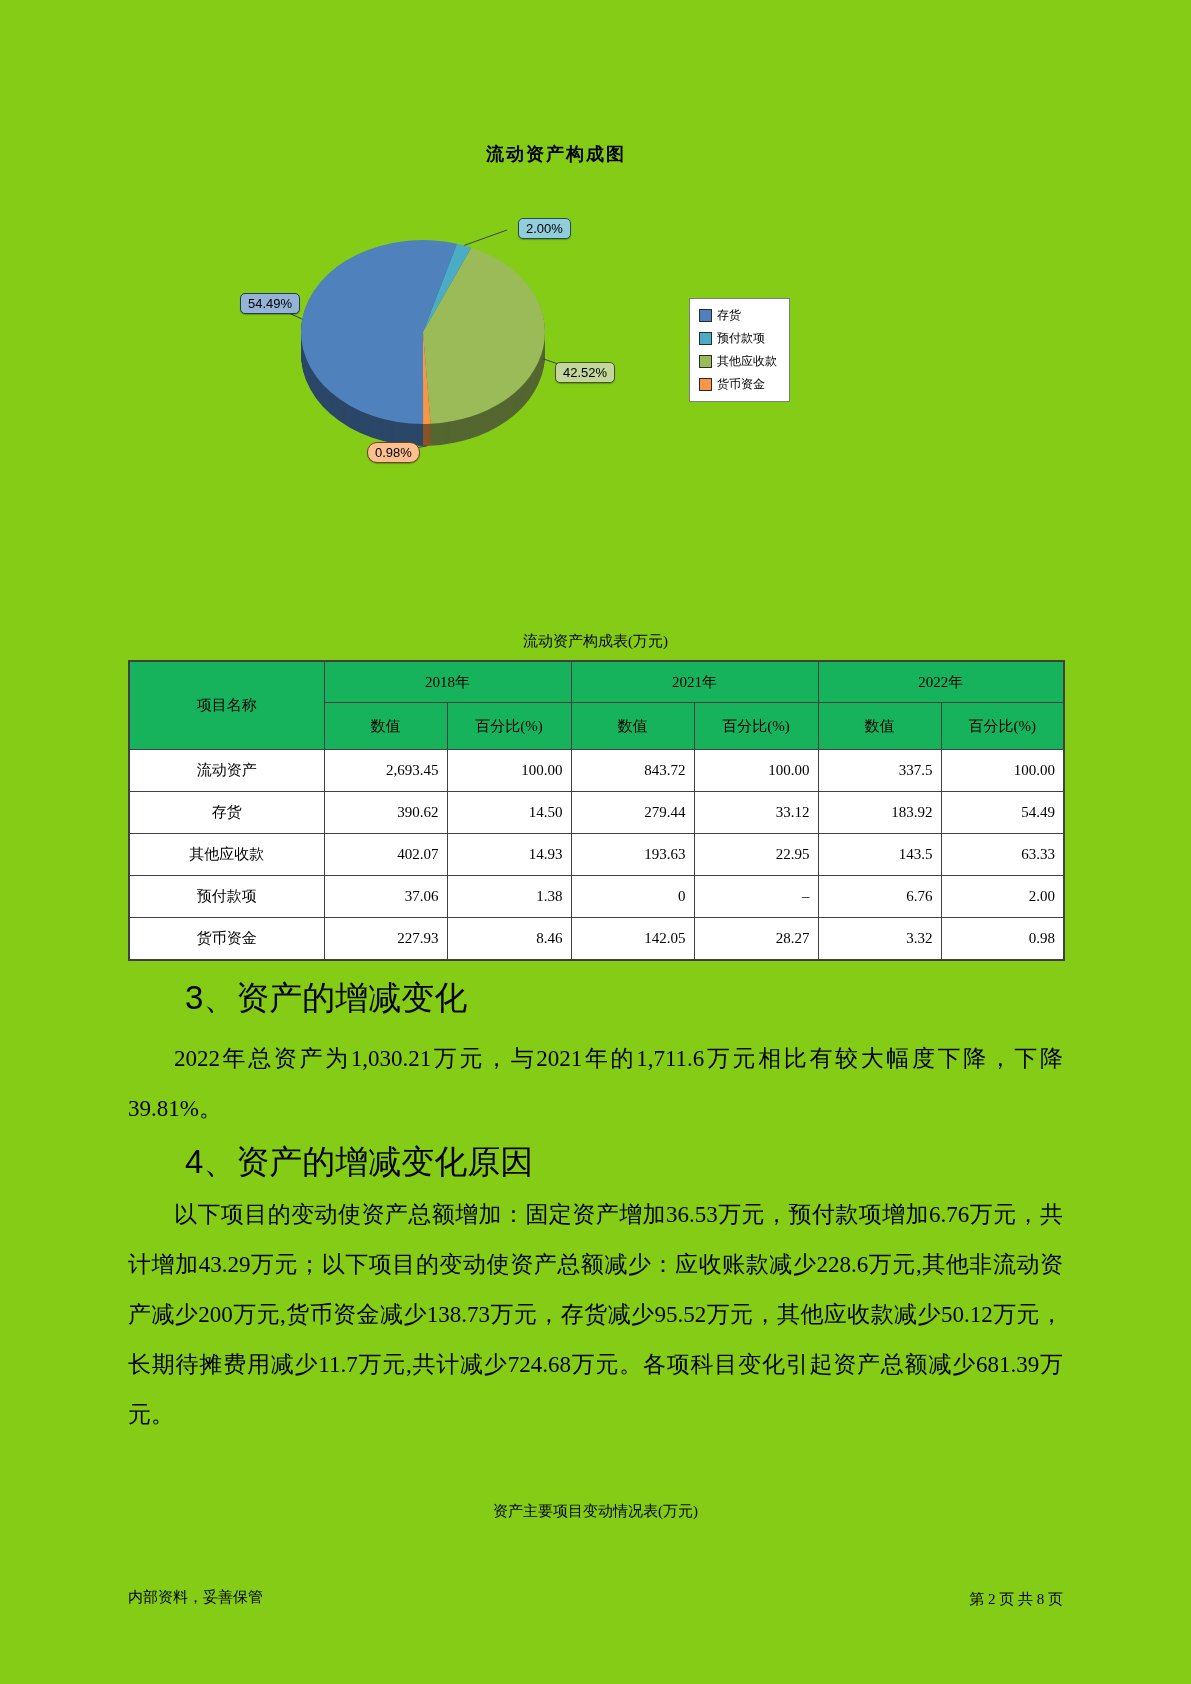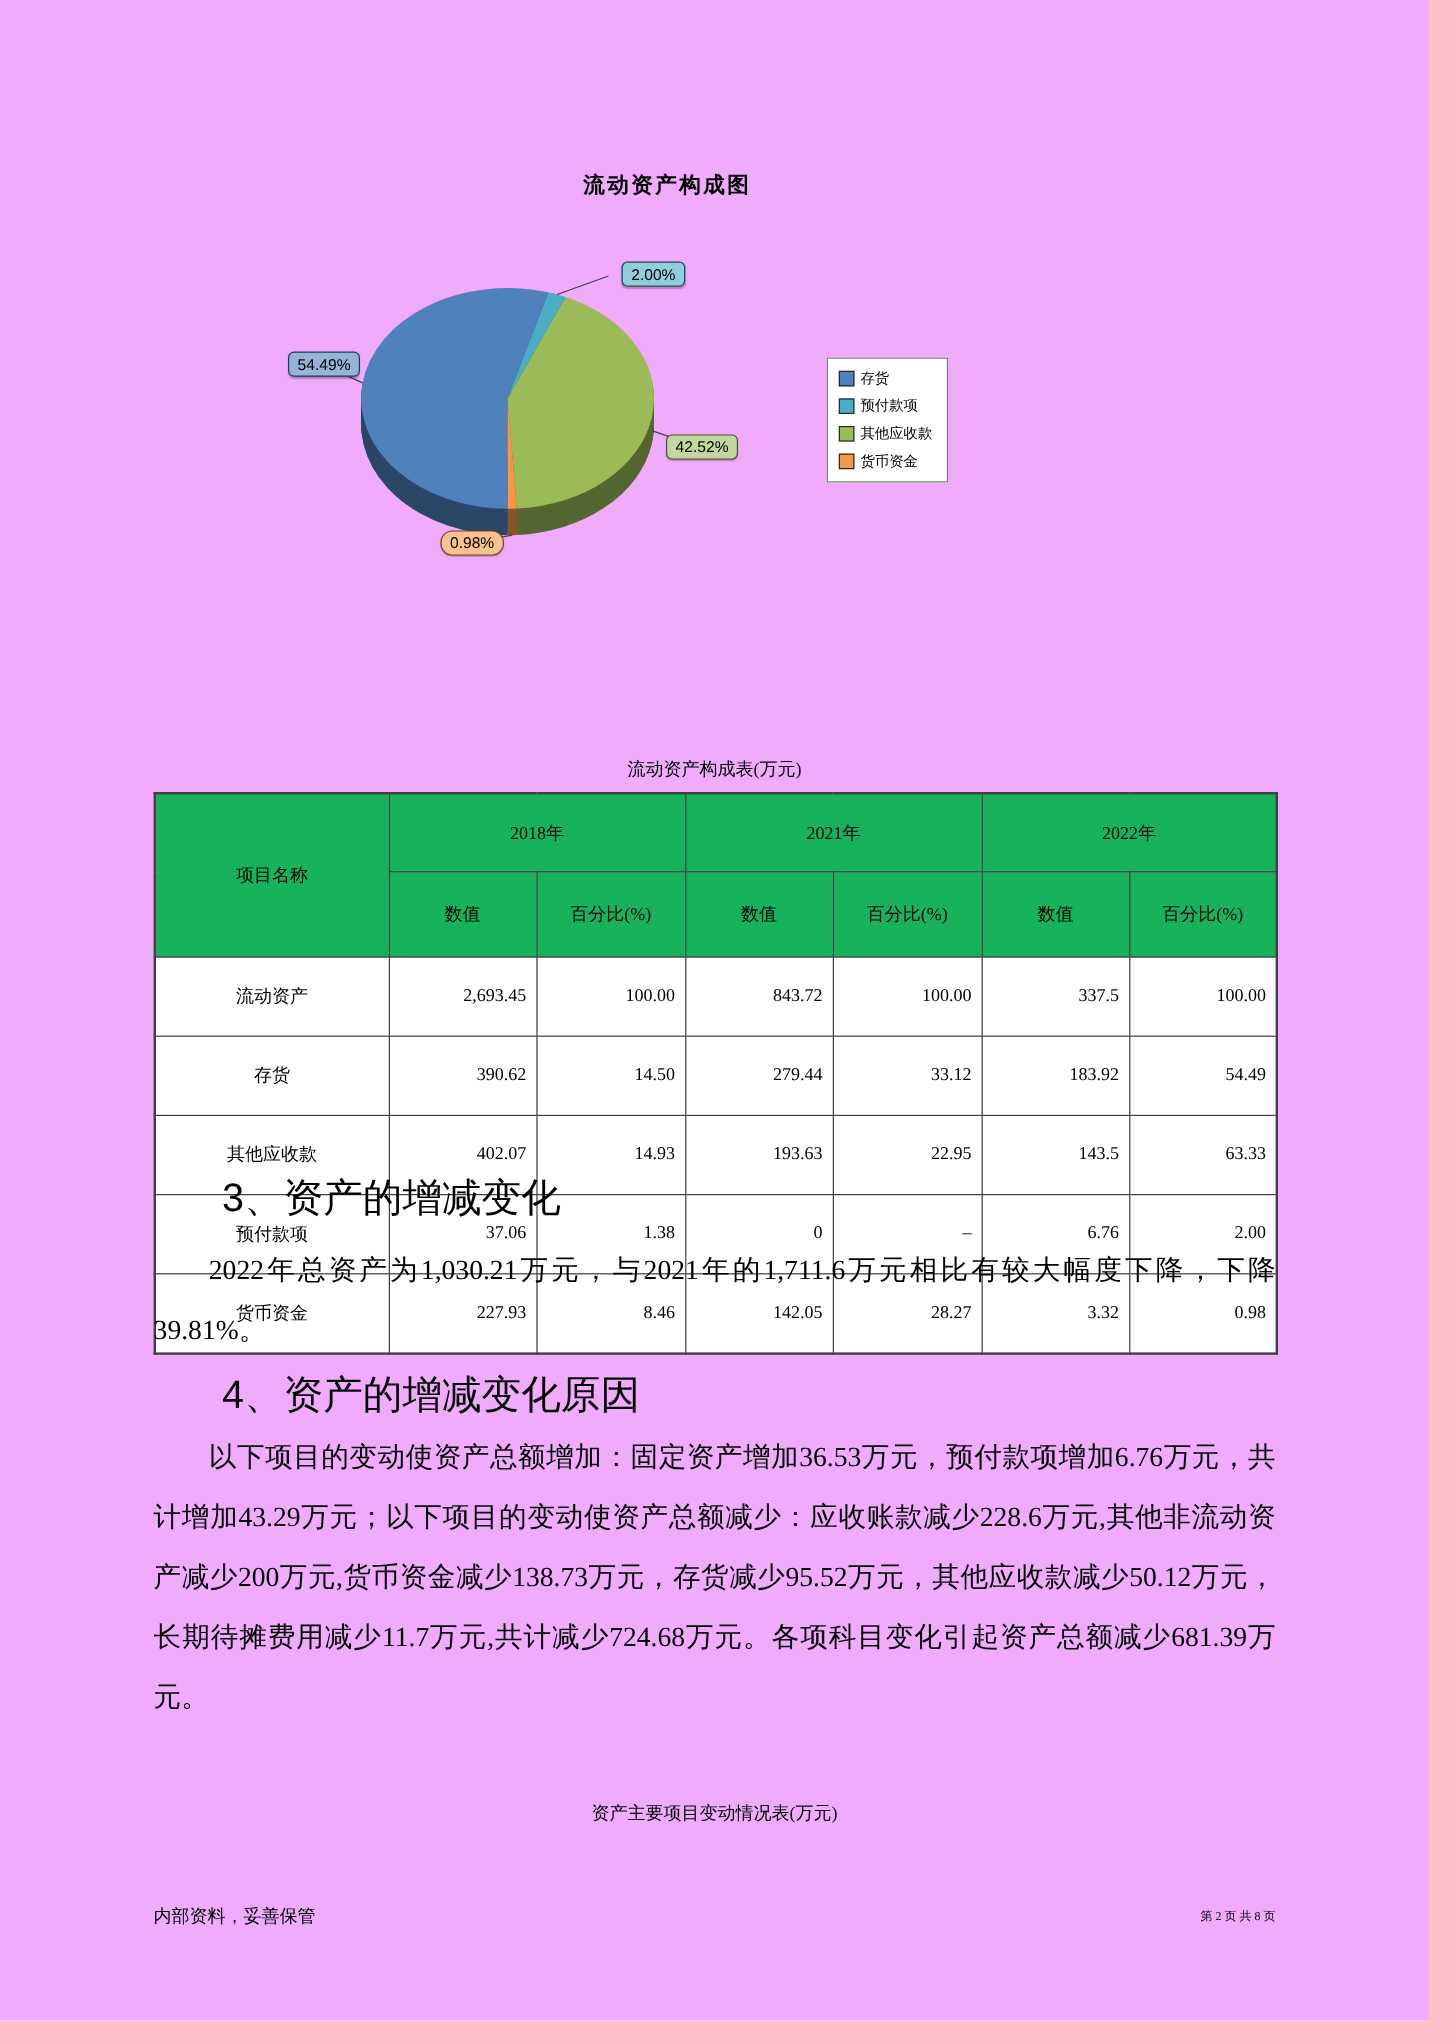--- a/index.html
+++ b/index.html
@@ -1,16 +1,16 @@
 <!DOCTYPE html>
 <html><head>
 <meta charset="utf-8">
 <style>
   html,body{margin:0;padding:0;background:#ffffff;}
-  .page{position:relative;width:1191px;height:1684px;background:#f0abfc;margin:0 auto;
+  .page{position:relative;width:1191px;height:1684px;background:#84cc16;margin:0 auto;
         font-family:"Liberation Serif",serif;color:#000;overflow:hidden;}
 
   
   .chart{position:absolute;left:0;top:120px;width:1191px;height:520px;}
   .chart-title{position:absolute;left:128px;top:22px;width:856px;text-align:center;
                font-family:"Liberation Sans",sans-serif;font-weight:bold;font-size:18px;letter-spacing:2px;}
   .pie-svg{position:absolute;left:0;top:0;}
   .callout{position:absolute;font-family:"Liberation Sans",sans-serif;font-size:13px;line-height:17px;
            padding:1px 7px;border-radius:5px;border:1px solid #333;box-shadow:0 1px 1px rgba(0,0,0,.25);}
   .callout-0{left:240px;top:173px;}
@@ -21,40 +21,40 @@
           padding:8px 12px 8px 9px;display:flex;flex-direction:column;gap:6px;}
   .legend-item{display:flex;align-items:center;gap:5px;white-space:nowrap;
                font-family:"Liberation Sans",sans-serif;font-size:12px;}
   .legend-swatch{width:11px;height:11px;flex:0 0 auto;border:1px solid #2a2a2a;}
 
   
   .tbl-caption{position:absolute;left:128px;top:632px;width:935px;text-align:center;font-size:15px;}
   table.assets{position:absolute;left:128px;top:660px;width:935px;border-collapse:collapse;
                font-size:15px;table-layout:fixed;}
   table.assets{border:2px solid #404040;}
-  table.assets th,table.assets td{border:1px solid #404040;font-weight:normal;padding:16px 8px;}
+  table.assets th,table.assets td{border:1px solid #404040;font-weight:normal;padding:4px 8px;}
   table.assets thead th{background:#17b35c;text-align:center;}
   table.assets thead tr.r1 th{height:32px;}
   table.assets thead tr.r2 th{height:38px;}
   table.assets tbody td{height:33px;background:#fff;}
   td.cell-name{text-align:center;padding-left:14px;}
   td.cell-num{text-align:right;padding-right:8px;}
 
   
   .h-num{position:absolute;left:128px;width:935px;padding-left:57px;box-sizing:border-box;
          font-family:"Liberation Sans",sans-serif;font-weight:normal;font-size:33px;}
   .h3{top:976px;} .h4{top:1140px;}
   .para{position:absolute;left:128px;width:935px;font-size:23px;line-height:50px;
         text-indent:2em;text-align:justify;}
   .p3{top:1034px;} .p4{top:1190px;}
   .caption2{position:absolute;left:128px;top:1502px;width:935px;text-align:center;font-size:15px;}
 
   
   .footer-left{position:absolute;left:128px;top:1588px;font-family:"Liberation Sans",sans-serif;font-size:15px;}
-  .footer-right{position:absolute;left:128px;top:1590px;width:935px;text-align:right;font-size:10px;}
+  .footer-right{position:absolute;left:128px;top:1590px;width:935px;text-align:right;font-size:15px;}
 </style>
 </head>
 <body>
 
 <div class="page">
 
   <div class="chart">
     <svg id="pie-svg" class="pie-svg" width="1191" height="520" viewBox="0 0 1191 520">
         <path d="M 423 234 L 423 326 A 122 92 0 1 1 456.96329704425955 145.636871191856 Z" fill="rgb(43,71,104)"></path>
         <path d="M 423 234 L 456.96329704425955 145.636871191856 A 122 92 0 0 1 471.38168274499026 149.5436338501947 Z" fill="rgb(41,95,109)"></path>

